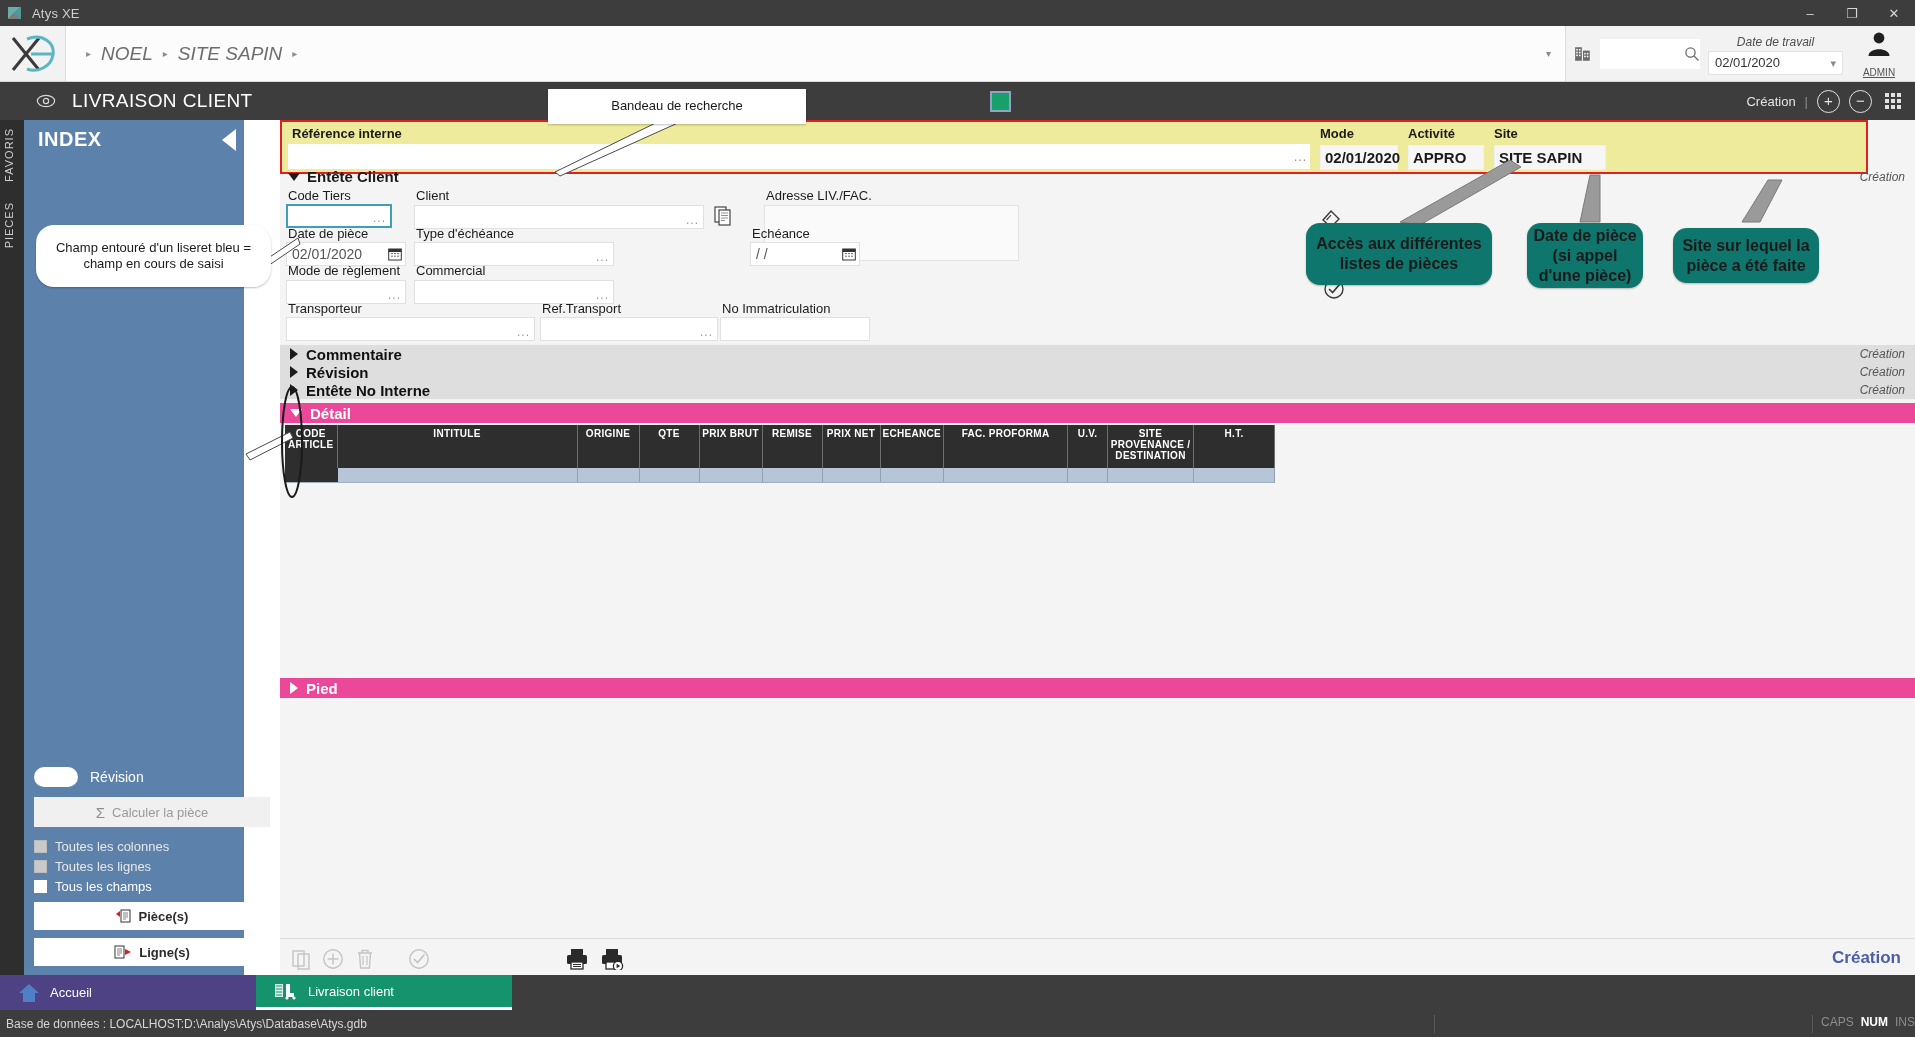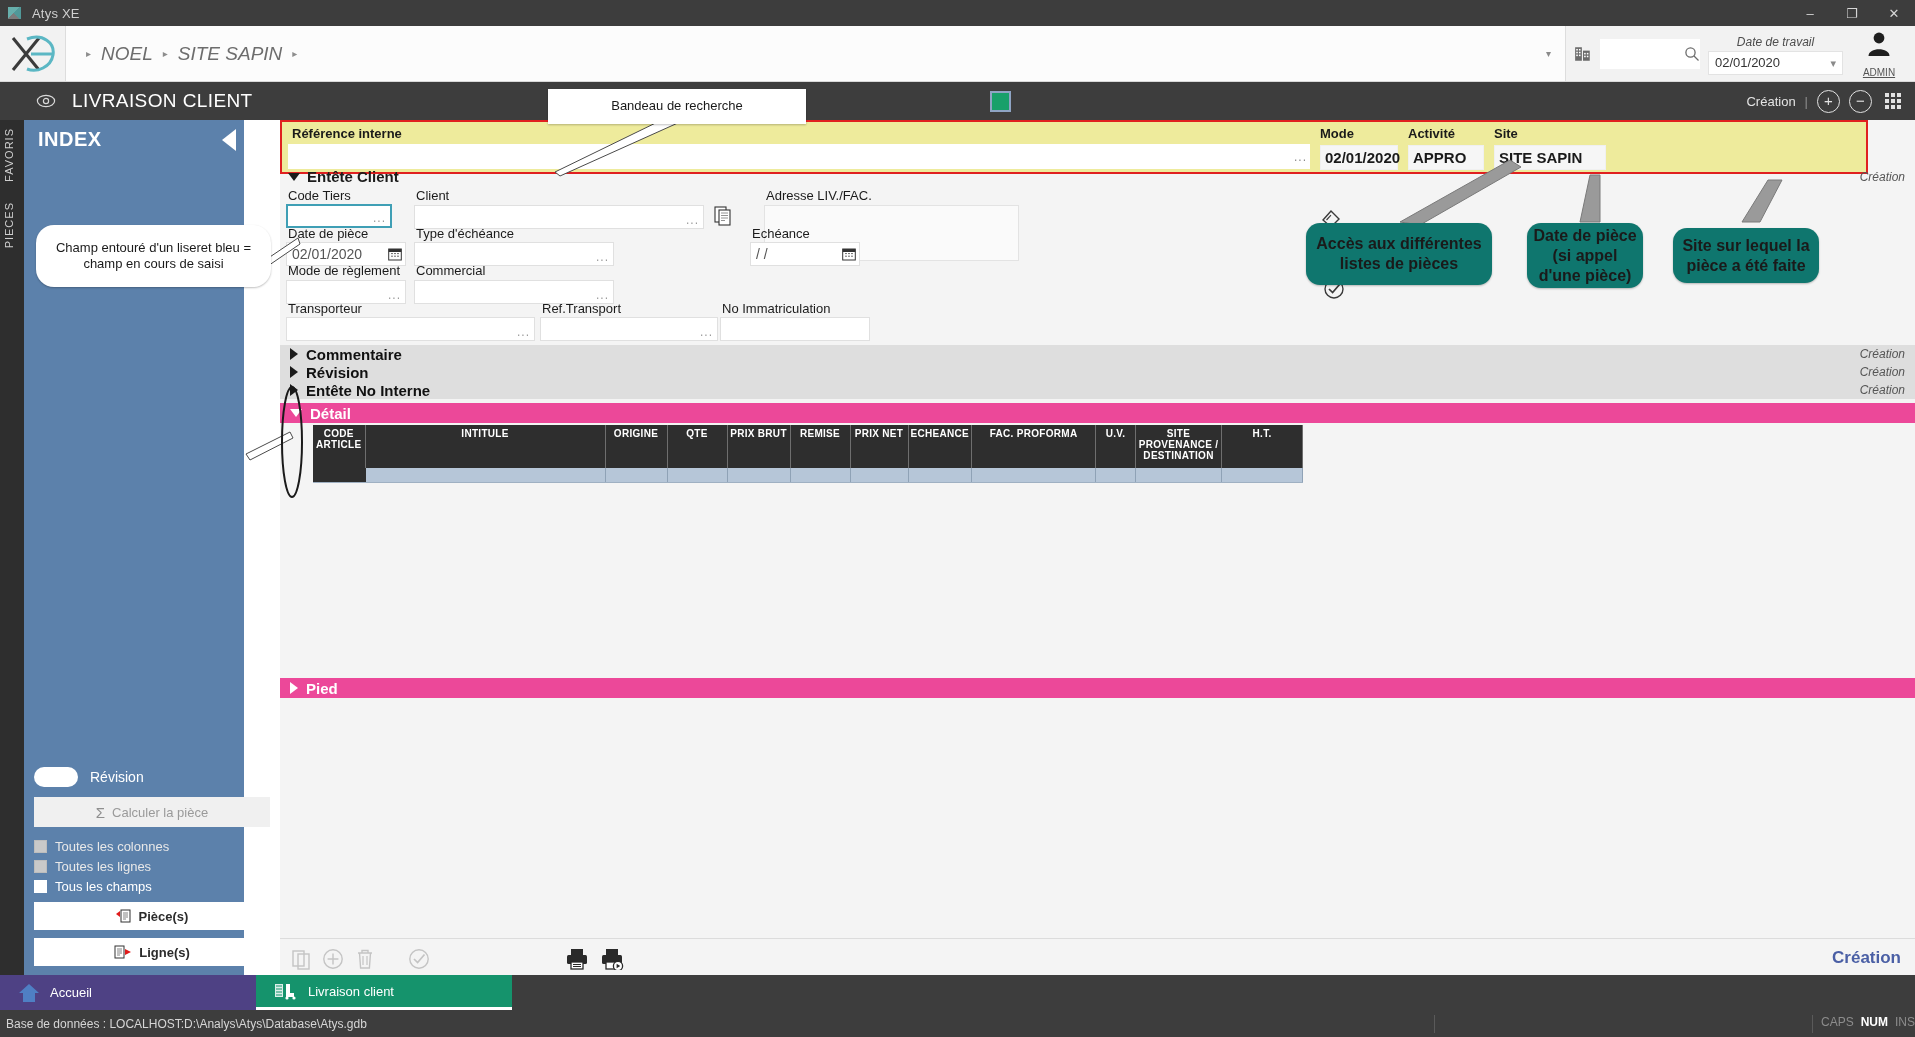--- a/index.html
+++ b/index.html
@@ -204,21 +204,21 @@
     display: flex; align-items: center; padding-left: 10px; gap: 8px;
   }
   .coll-row .cr-title { font-size: 15px; font-weight: bold; color: #111; }
   .yellow-row {
     position: absolute; left: 0; width: 1635px; height: 20px; background: #ec4899;
     display: flex; align-items: center; padding-left: 10px; gap: 8px;
   }
   .yellow-row .yr-title { font-size: 15px; font-weight: bold; color: #ffffff; }
 
   
-  .grid-wrap { position: absolute; left: 5px; top: 405px; margin-left: 28px; }
+  .grid-wrap { position: absolute; left: 5px; top: 405px; }
   table.grid { border-collapse: collapse; table-layout: fixed; }
   table.grid th {
     background: #2e2e2e; color: #ffffff; font-size: 10px; font-weight: bold;
     letter-spacing: .3px; border-right: 1px solid #6e6e6e; padding: 3px 2px;
     vertical-align: top; height: 43px;
   }
   table.grid th.first { background: #2e2e2e; }
   table.grid td {
     background: #b6c6d8; height: 14px; border-right: 1px solid #8fa2b6; border-bottom:1px solid #9fb0c2;
   }

